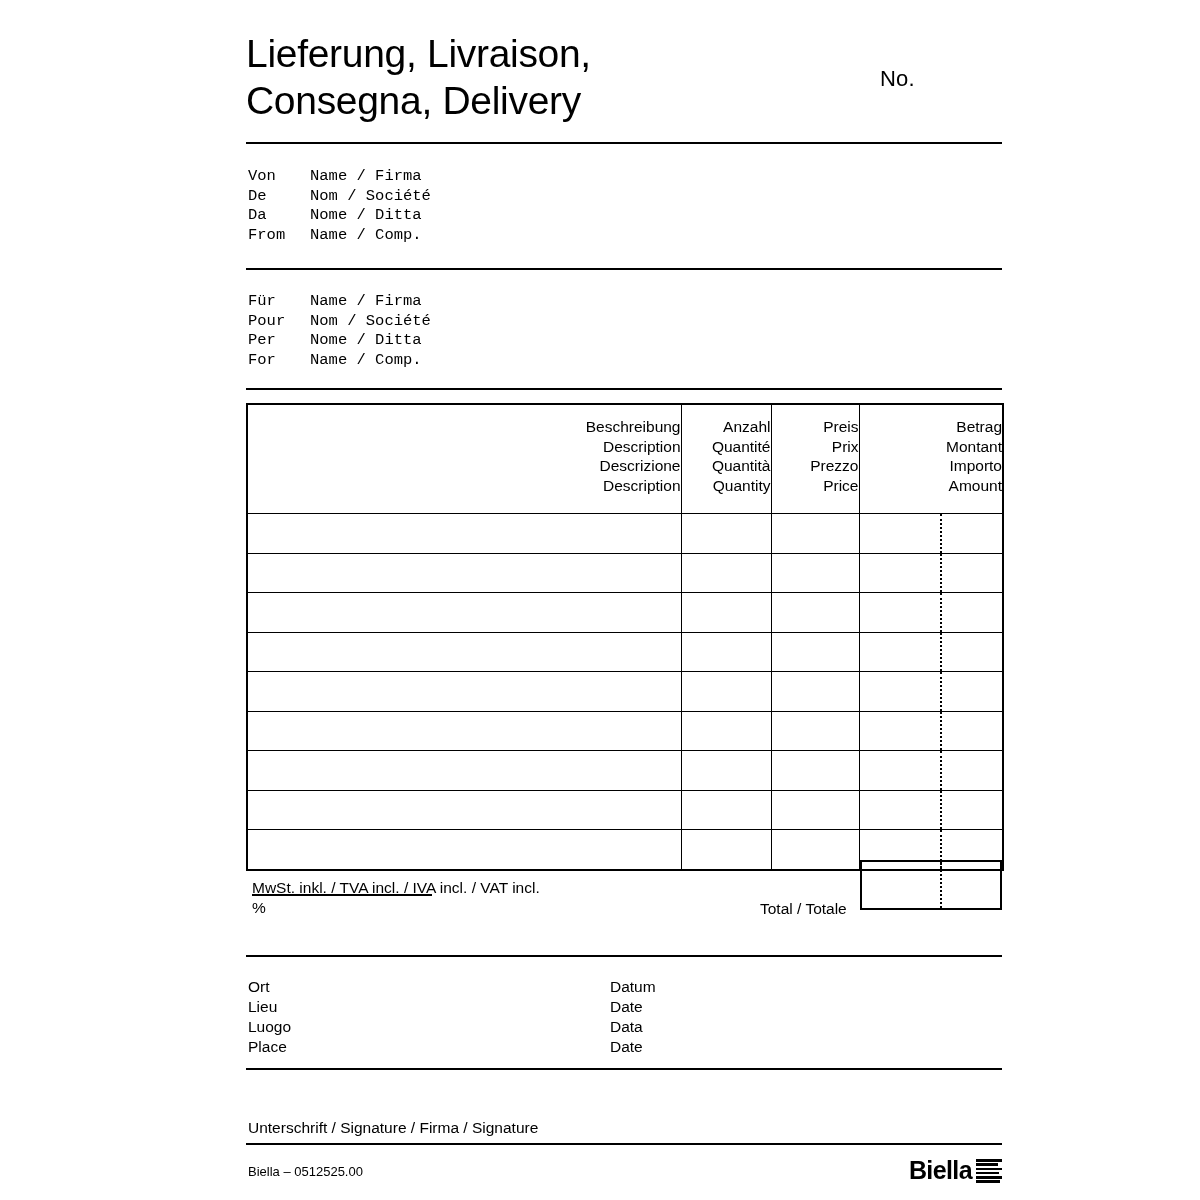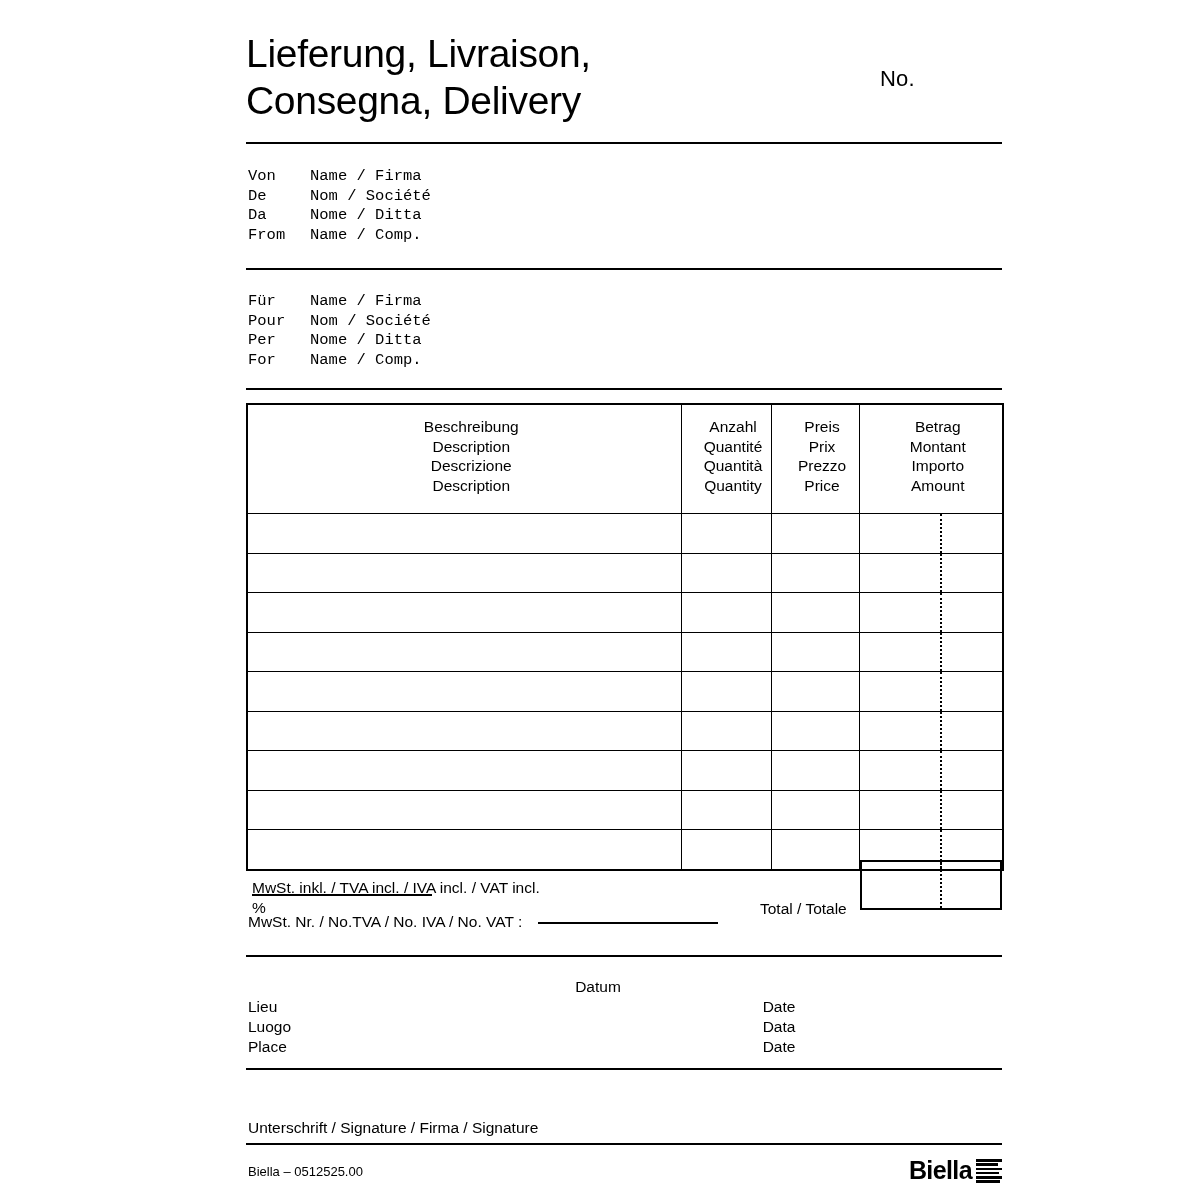--- a/index.html
+++ b/index.html
@@ -96,21 +96,21 @@
     border-collapse: collapse;
     table-layout: fixed;
     font-size: 15.5px;
   }
   .items-table td,
   .items-table th {
     border: 1.4px solid #000000;
     padding: 0;
     vertical-align: top;
     font-weight: 400;
-    text-align: center;
+    text-align: right;
   }
   .items-table thead th {
     border-top-width: 2.2px;
     height: 96px;
     padding: 12px 0 0 14px;
     line-height: 19.7px;
   }
   .items-table thead th.c-desc { border-left-width: 2.2px; }
   .items-table thead th.c-amt  { border-right-width: 2.2px; }
   .hdr-lines { white-space: pre-line; }
@@ -193,21 +193,21 @@
   .placedate {
     position: absolute;
     left: 248px;
     top: 977px;
     width: 700px;
     font-size: 15.5px;
     line-height: 20px;
   }
   .pd-row { display: flex; white-space: pre; }
   .pd-place { width: 362px; flex: 0 0 362px; }
-  .pd-date  { flex: 1 1 auto; text-align: center; }
+  .pd-date  { flex: 1 1 auto; }
 
   
   .signature {
     position: absolute;
     left: 248px;
     top: 1119px;
     font-size: 15.5px;
     white-space: pre;
   }
 
@@ -416,33 +416,30 @@
         </tr>
       </tbody>
   </table>
 
   <div class="vat-area">
     <div class="vat-line l1">
       <span>MwSt. inkl. / TVA incl. / IVA incl. / VAT incl.</span>
       <span class="fill-line w1"></span>
       <span class="pct">%</span>
     </div>
-    <div class="vat-line l2">
-      <span>MwSt. Nr. / No.TVA / No. IVA / No. VAT :</span>
-      <span class="fill-line w2"></span>
-    </div>
     <div class="total-label">Total / Totale</div>
     <div class="total-box">
       <span class="dotted-v"></span>
     </div>
   </div>
   <div class="rule r4"></div>
 
   <div class="placedate">
     <div class="pd-row">
+      <span class="pd-place">Ort</span>
       <span class="pd-date">Datum</span>
     </div>
     <div class="pd-row">
       <span class="pd-place">Lieu</span>
       <span class="pd-date">Date</span>
     </div>
     <div class="pd-row">
       <span class="pd-place">Luogo</span>
       <span class="pd-date">Data</span>
     </div>

